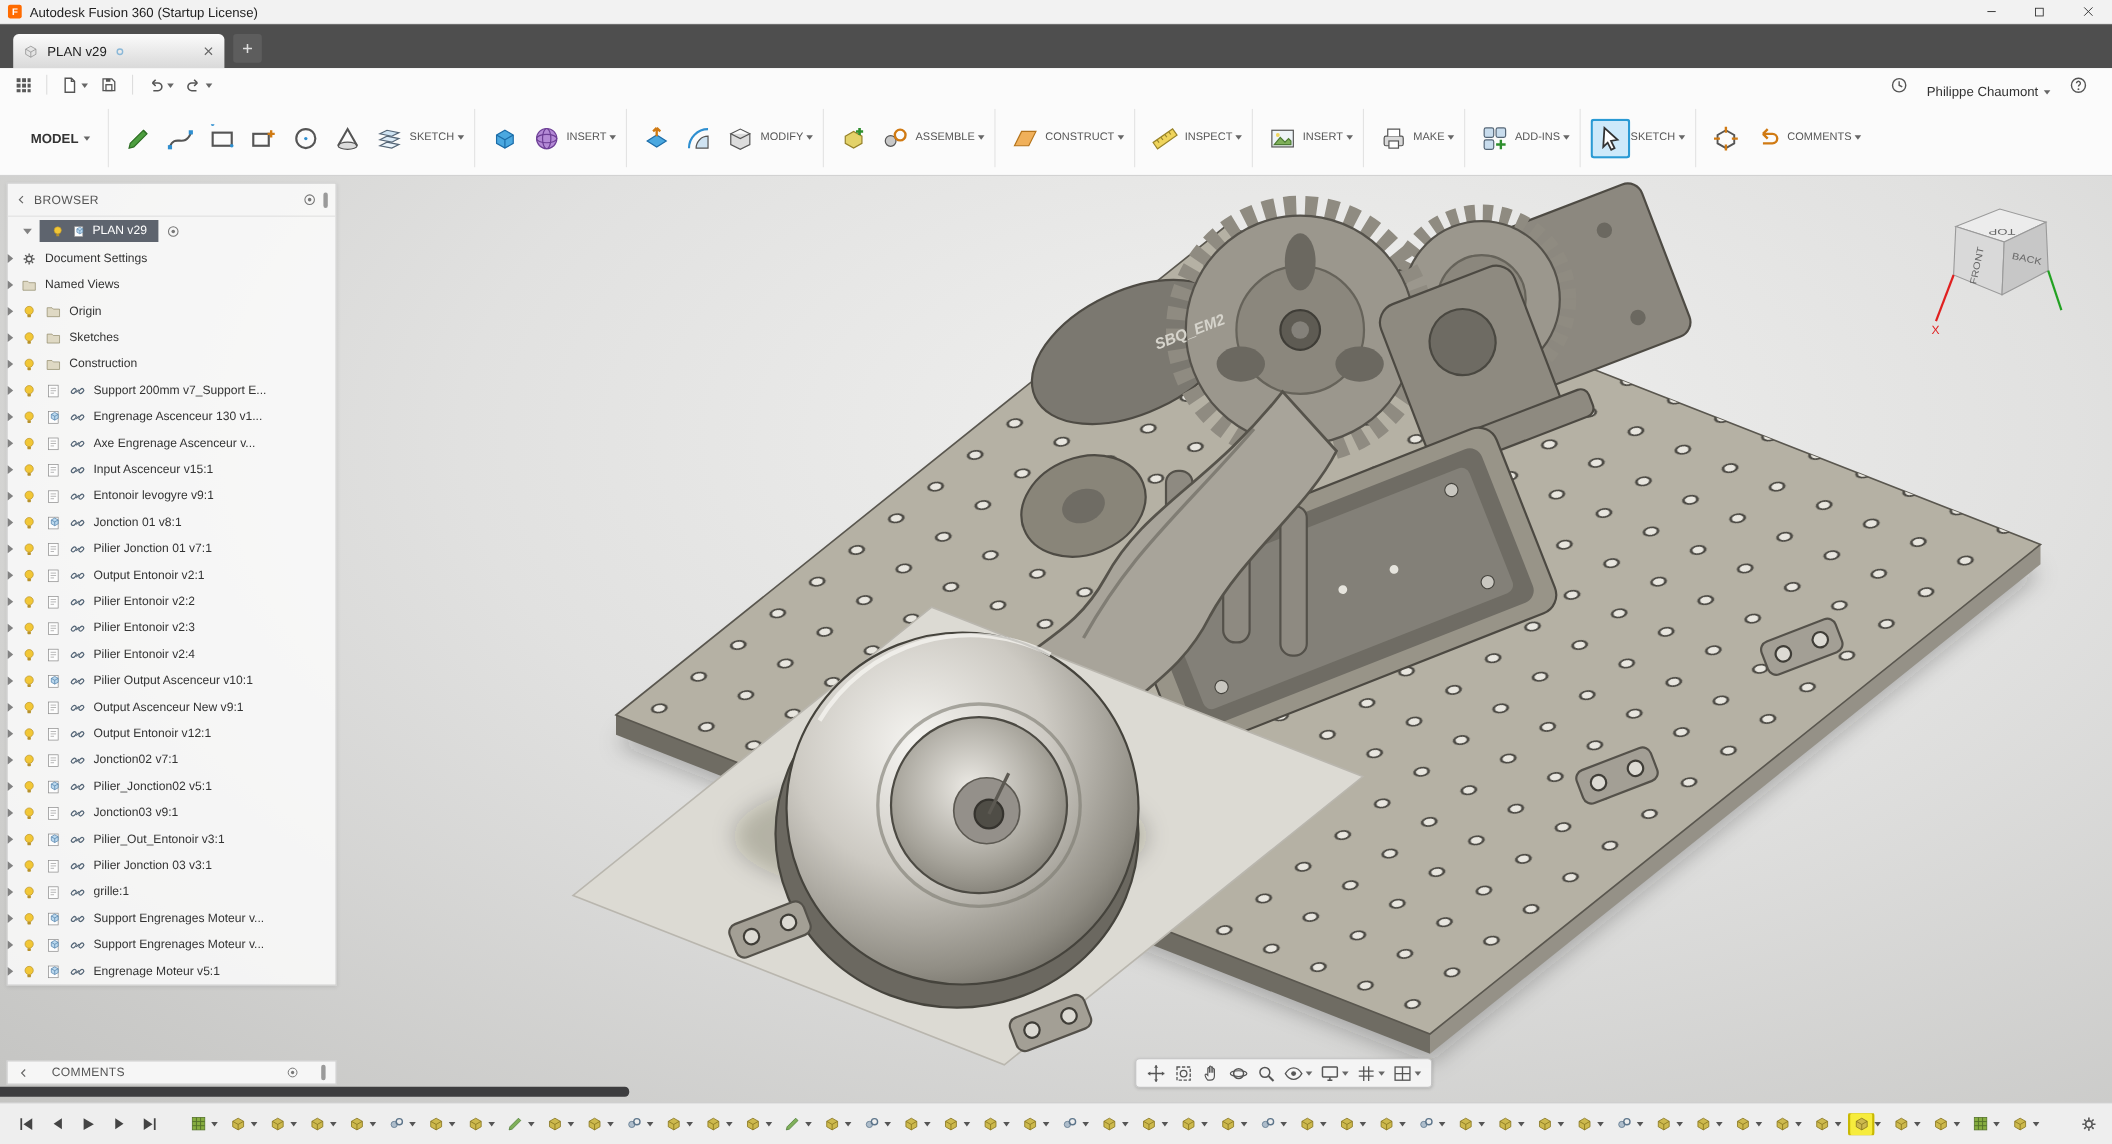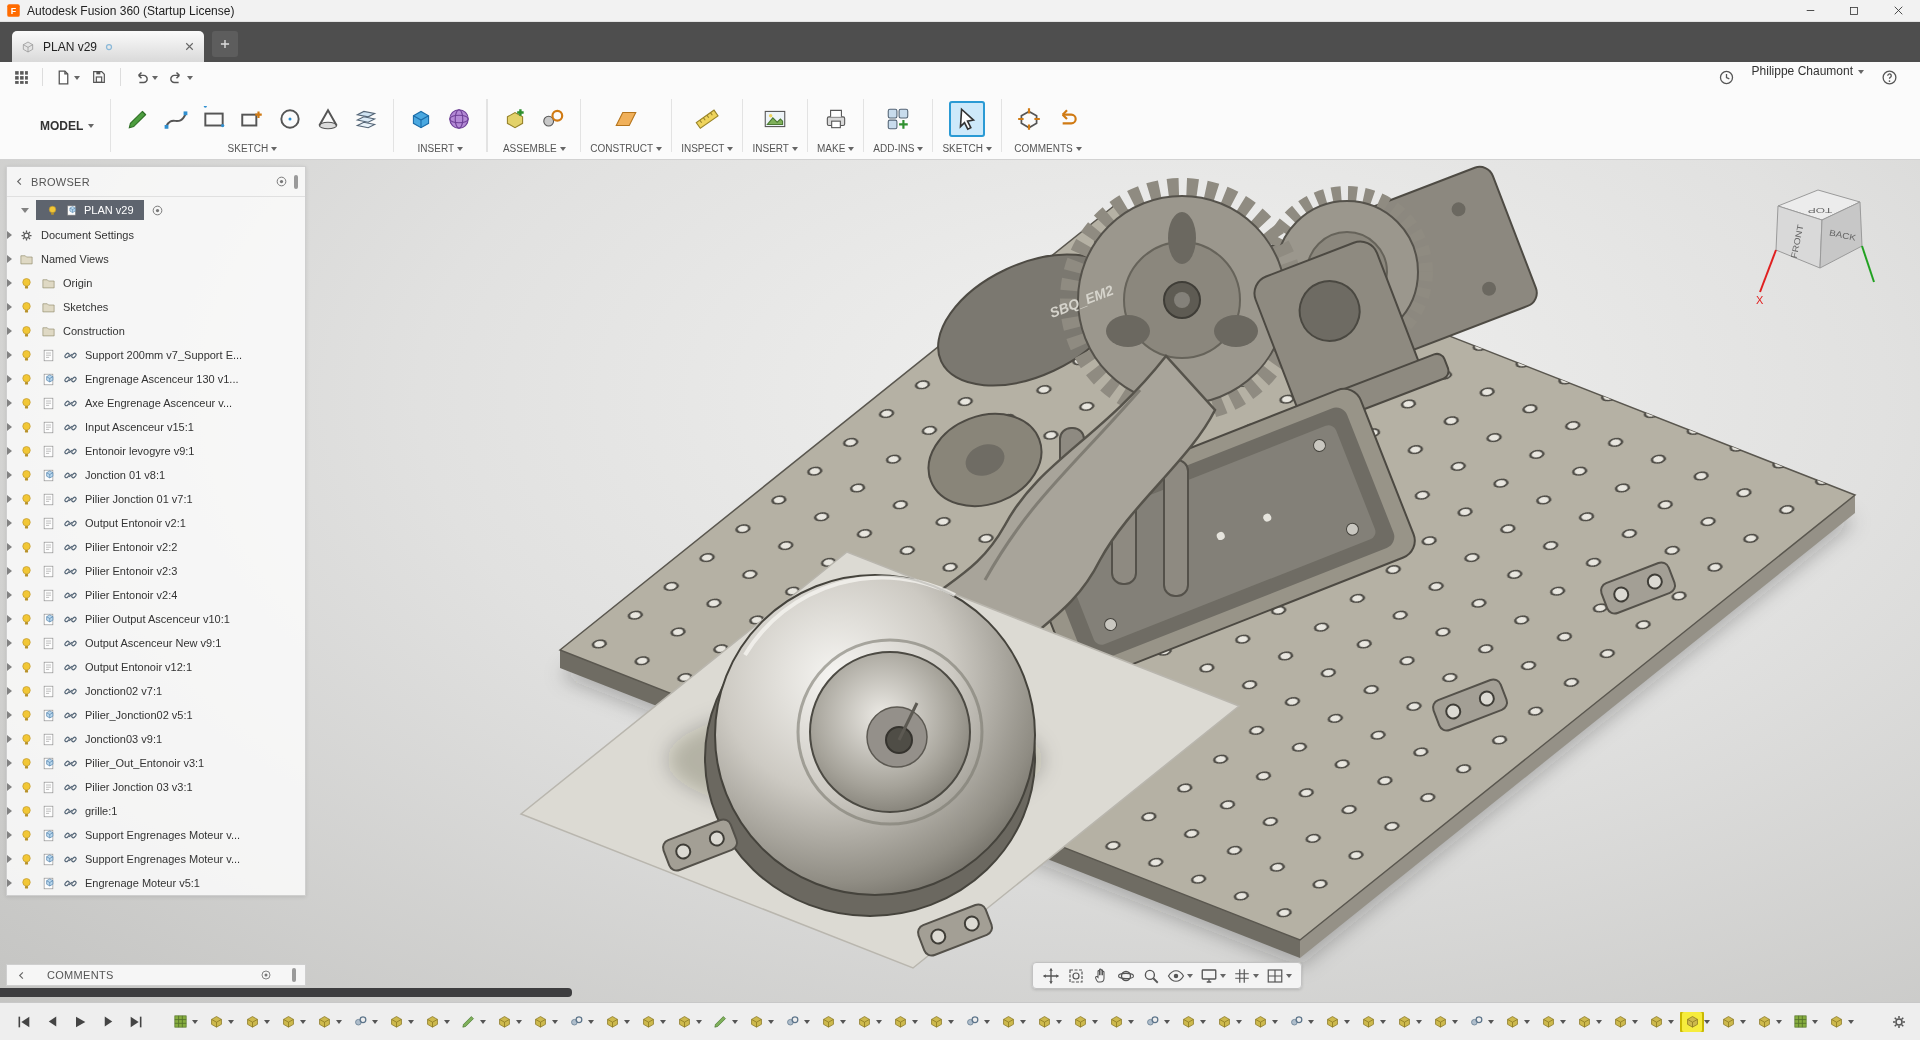--- a/index.html
+++ b/index.html
@@ -14,27 +14,27 @@
 #tabbar{position:absolute;top:22px;left:0;right:0;height:40px;background:#4e4e4e;display:flex;align-items:flex-end;padding-left:12px;gap:8px}
 .doctab{height:31px;width:192px;background:linear-gradient(#fbfbfb,#d9d9d9);border-radius:5px 5px 0 0;display:flex;align-items:center;gap:7px;padding:0 8px;font-size:12px;color:#222}
 .tablabel{flex:0 1 auto;white-space:nowrap}
 .tabspacer{flex:1}
 .newtab{width:26px;height:26px;margin-bottom:5px;background:#5d5d5d;border-radius:3px;display:flex;align-items:center;justify-content:center}
 
 #quickbar{position:absolute;top:62px;left:0;right:0;height:30px;background:#fbfbfb;display:flex;align-items:center;padding:0 8px;gap:2px}
 .qbtn{height:26px;min-width:26px;display:flex;align-items:center;justify-content:center;border-radius:3px;gap:2px;padding:0 4px}
 .caret{width:0;height:0;border:3.5px solid transparent;border-top:4.5px solid #666;margin-top:4px;display:inline-block}
 .vsep{width:1px;height:18px;background:#ddd;margin:0 6px}
-.qright{margin-left:auto;display:flex;align-items:flex-start;gap:12px;padding-right:10px;font-size:12px;color:#333}
+.qright{margin-left:auto;display:flex;align-items:flex-end;gap:12px;padding-right:10px;font-size:12px;color:#333}
 .username{display:flex;align-items:center;gap:5px}
 
-#ribbon{position:absolute;top:92px;left:0;right:0;height:68px;background:#fbfbfb;border-bottom:1px solid #d2d2d2;display:flex;align-items:stretch;padding-left:24px}
+#ribbon{position:absolute;top:92px;left:0;right:0;height:68px;background:#fbfbfb;border-bottom:1px solid #d2d2d2;display:flex;align-items:stretch;padding-left:12px}
 .modelsel{display:flex;align-items:center;gap:5px;font-size:12px;font-weight:bold;color:#333;padding:0 16px}
 #ribbon-groups{display:flex;align-items:stretch}
-.rgroup{display:flex;flex-direction:column;align-items:center;justify-content:space-between;padding:3px 9px 2px}
+.rgroup{display:flex;flex-direction:row;align-items:center;justify-content:space-between;padding:3px 9px 2px}
 .ricons{display:flex;align-items:center;gap:2px;flex:1}
 .ribtn{width:36px;height:36px;display:flex;align-items:center;justify-content:center;border-radius:3px}
 .ribtn.hl{background:#cde9fa;box-shadow:0 0 0 2px #2a9ad4 inset}
 .rlabel{display:flex;align-items:center;gap:3px;font-size:10px;color:#555;padding-bottom:3px;white-space:nowrap}
 .rsep{width:1px;background:#e3e3e3;margin:7px 0}
 
 #canvas{position:absolute;top:160px;left:0;right:0;bottom:38px;background:radial-gradient(ellipse at 60% 28%,#f1f1f0 0%,#e1e1e0 45%,#c4c4c2 100%)}
 #viewcube{position:absolute;top:12px;right:22px;width:150px;height:165px}
 
 #browser{position:absolute;top:166px;left:6px;width:300px;background:rgba(252,252,252,.82);border:1px solid rgba(175,175,175,.55);box-shadow:0 1px 4px rgba(0,0,0,.10);font-size:11px;color:#333}
@@ -273,20 +273,46 @@
               <ellipse cx="12" cy="12" rx="3.5" ry="8.5" fill="none" stroke="#6d3f96"></ellipse>
             </svg>
           </div>
         </div>
         <div class="rlabel">
           <span>INSERT</span>
           <span class="caret"></span>
         </div>
       </div>
       <div class="rsep"></div>
+      <div class="rgroup">
+        <div class="ricons">
+          <div class="ribtn">
+            <svg viewBox="0 0 24 24" width="26" height="26" xmlns="http://www.w3.org/2000/svg">
+              <path d="M4 14l8-5 8 5-8 5z" fill="#4aa8e0" stroke="#1b6ca8"></path>
+              <path d="M12 3v7m0-7l-3 3m3-3l3 3" fill="none" stroke="#d07a13" stroke-width="2"></path>
+            </svg>
+          </div>
+          <div class="ribtn">
+            <svg viewBox="0 0 24 24" width="26" height="26" xmlns="http://www.w3.org/2000/svg">
+              <path d="M20 20H10A10 10 0 0 1 20 10z" fill="#cfe3f2" stroke="#555"></path>
+              <path d="M4 20A16 16 0 0 1 20 4" fill="none" stroke="#2f8fd0" stroke-width="1.8"></path>
+            </svg>
+          </div>
+          <div class="ribtn">
+            <svg viewBox="0 0 24 24" width="26" height="26" xmlns="http://www.w3.org/2000/svg">
+              <path d="M4 8v9l8 4 8-4V8" fill="#dcdcdc" stroke="#555"></path>
+              <path d="M4 8l8-4 8 4-8 4z" fill="none" stroke="#555"></path>
+            </svg>
+          </div>
+        </div>
+        <div class="rlabel">
+          <span>MODIFY</span>
+          <span class="caret"></span>
+        </div>
+      </div>
       <div class="rsep"></div>
       <div class="rgroup">
         <div class="ricons">
           <div class="ribtn">
             <svg viewBox="0 0 24 24" width="26" height="26" xmlns="http://www.w3.org/2000/svg">
               <path d="M5 10l7-4 7 4v6l-7 4-7-4z" fill="#e3d26a" stroke="#96822a"></path>
               <path d="M17 3v6M14 6h6" stroke="#2e8f2e" stroke-width="2.2" fill="none"></path>
             </svg>
           </div>
           <div class="ribtn">

